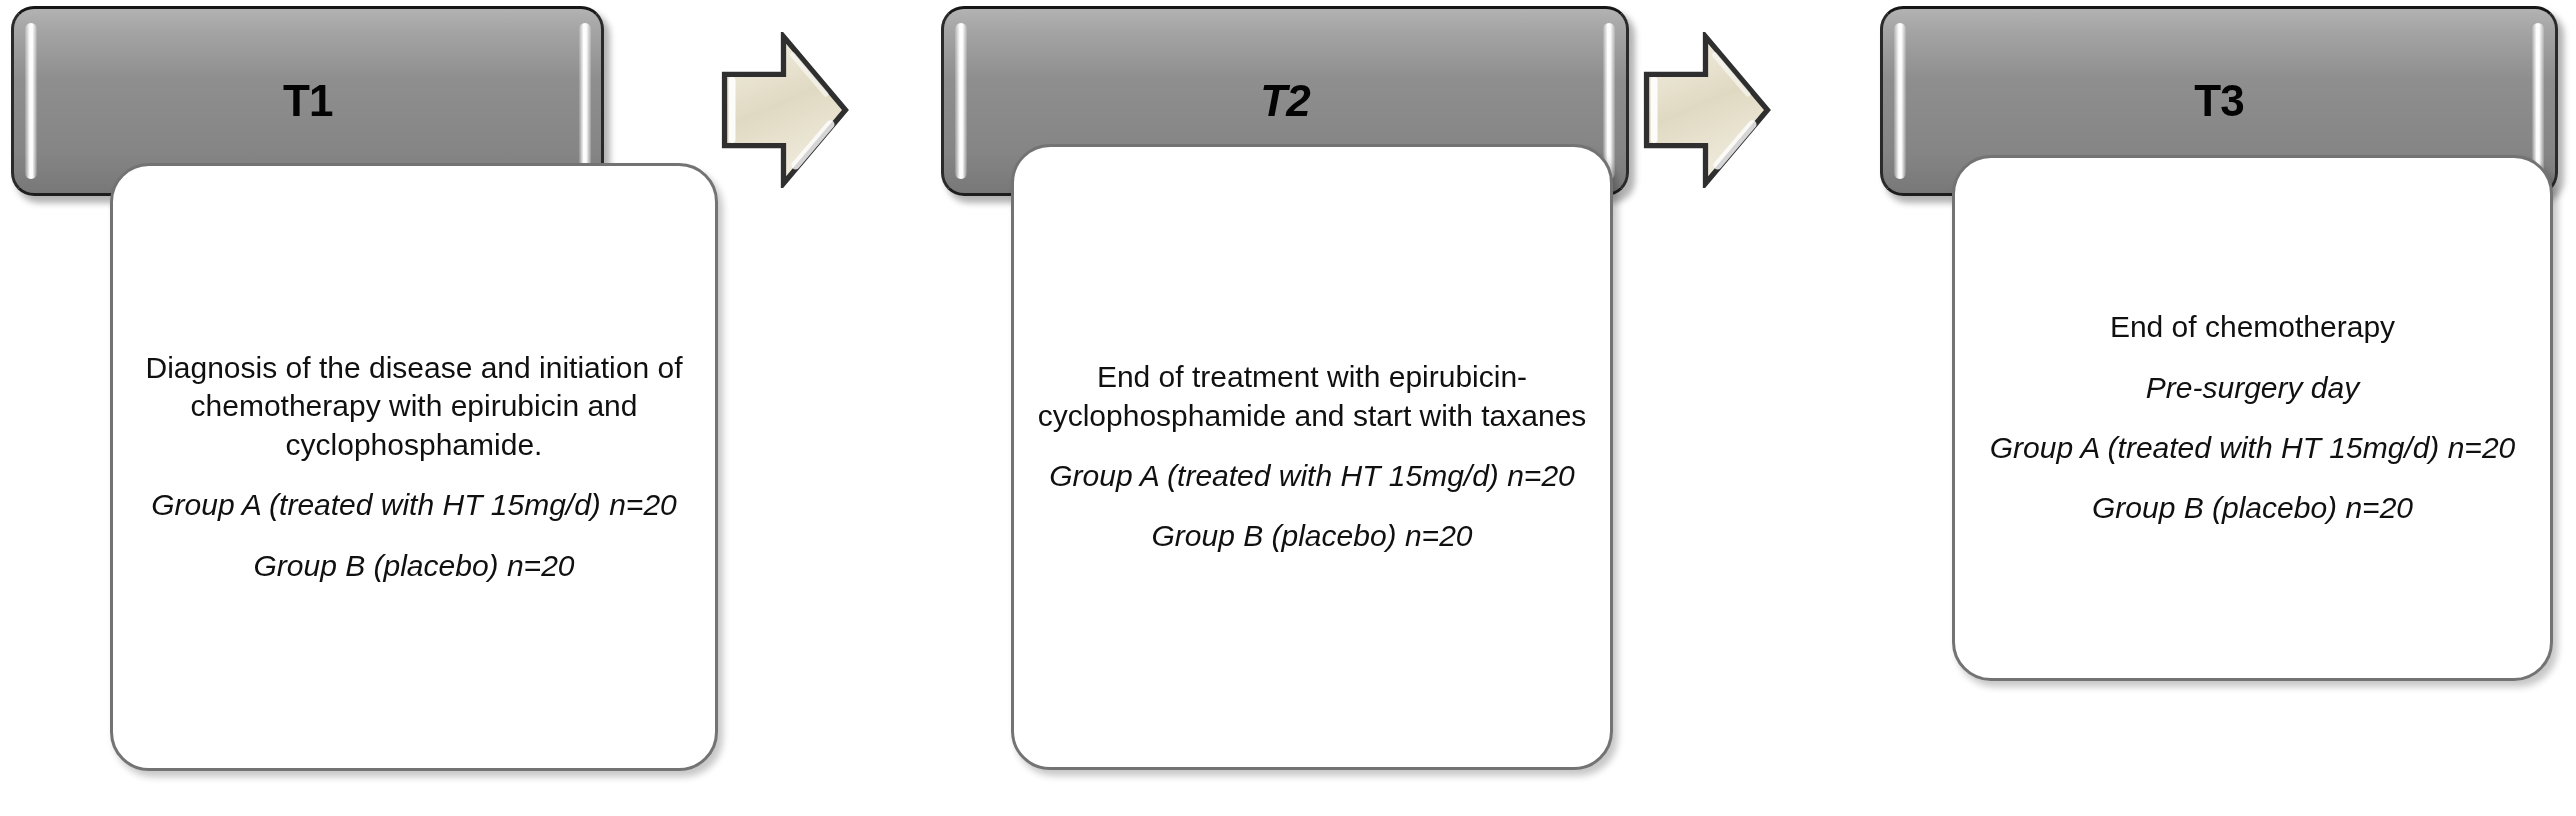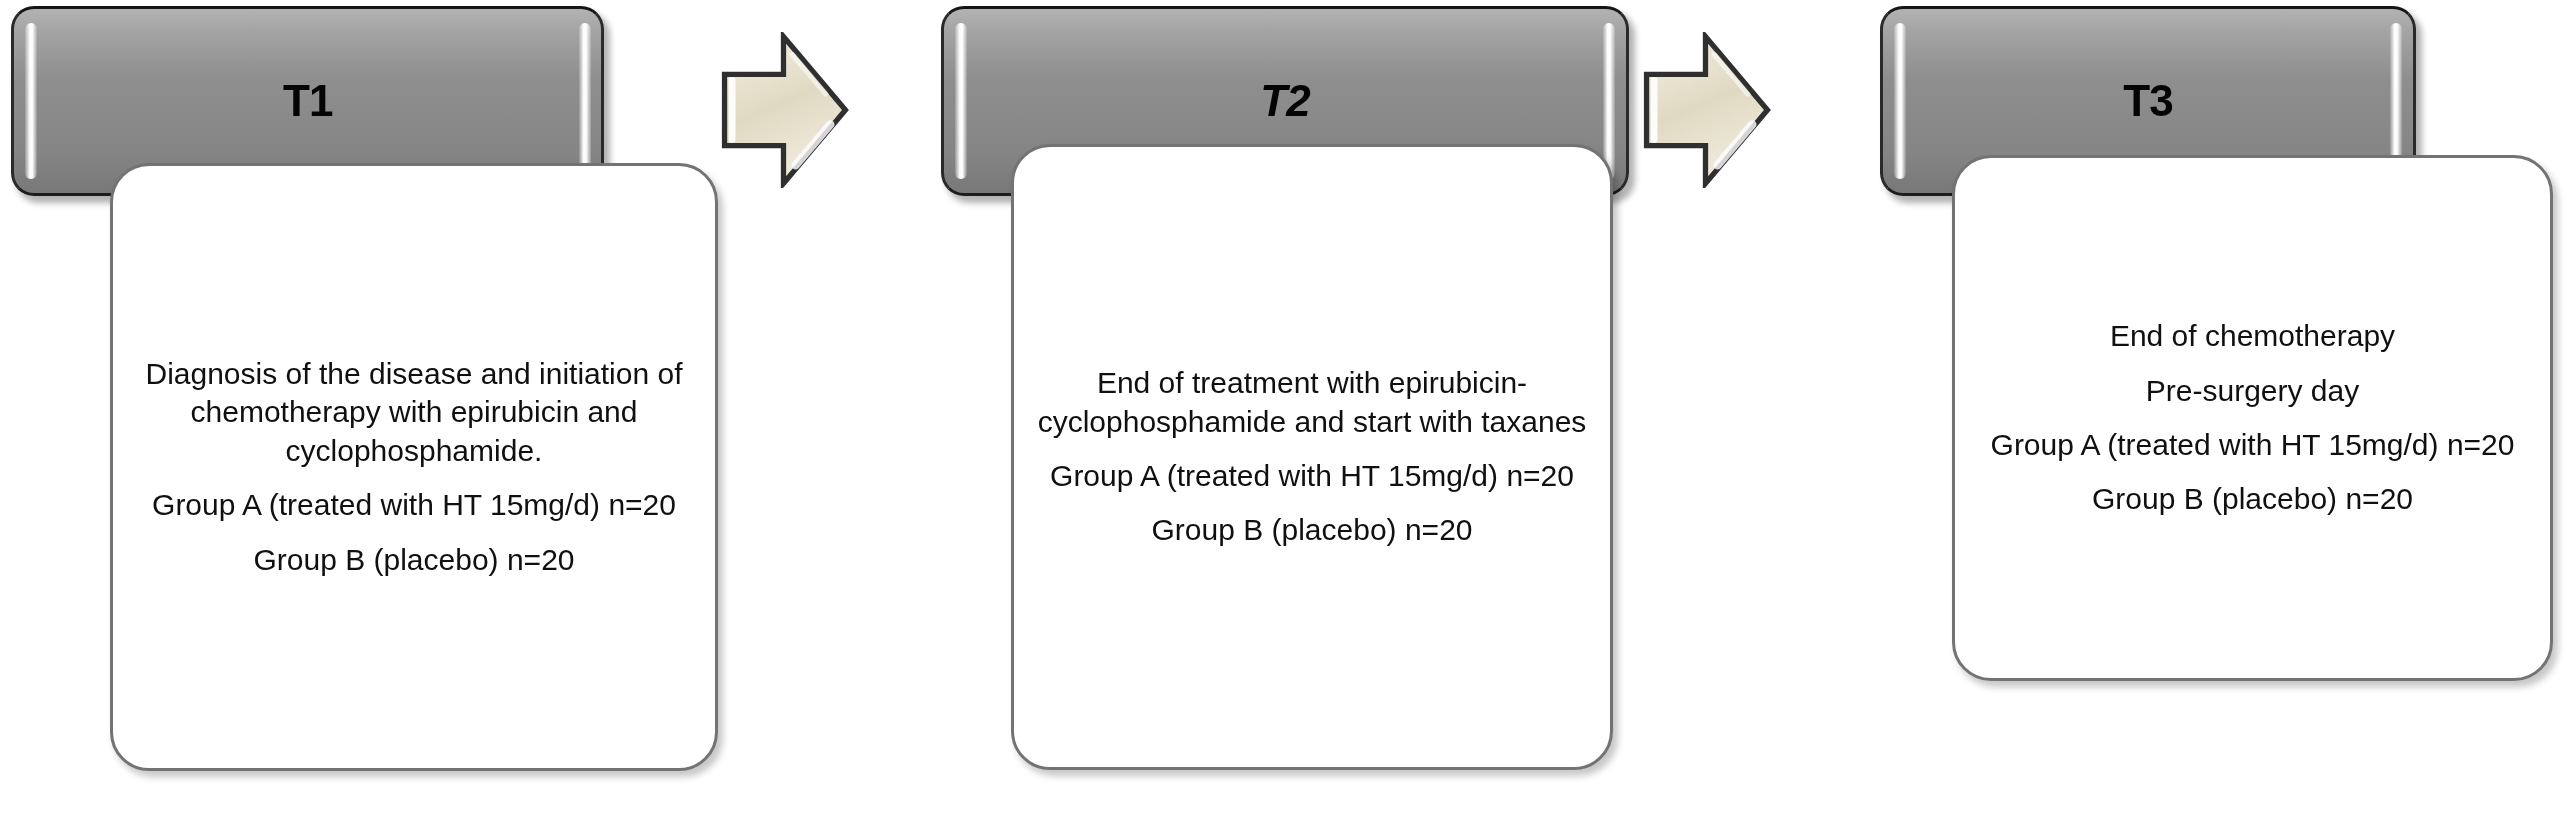--- a/index.html
+++ b/index.html
@@ -107,21 +107,21 @@
     z-index: 5;
   }
   .tp-card p {
     margin: 0;
     width: 100%;
     text-align: center;
     color: #101010;
     font-size: 30px;
     line-height: 1.28;
   }
-  .tp-card p + p { margin-top: 16px; }
+  .tp-card p + p { margin-top: 22px; font-style: italic; }
 
   
   .flow-arrow {
     position: absolute;
     z-index: 4;
   }
   .flow-arrow svg { display: block; width: 100%; height: 100%; }
 </style>
 </head>
 <body>
@@ -181,21 +181,21 @@
           <stop offset="100%" stop-color="#efeadc"></stop>
         </linearGradient>
       </defs>
       <path d="M 6 56 L 84 56 L 84 6 L 166 103 L 84 200 L 84 150 L 6 150 Z" fill="url(#arrGrad2)" stroke="#2f2f2f" stroke-width="7" stroke-linejoin="miter"></path>
       <path d="M 16 64 L 16 142" stroke="#ffffff" stroke-width="9" stroke-linecap="round" opacity="0.92"></path>
       <path d="M 96 30 L 140 82" stroke="#ffffff" stroke-width="7" stroke-linecap="round" opacity="0.55"></path>
       <path d="M 100 176 L 146 122" stroke="#ffffff" stroke-width="11" stroke-linecap="round" opacity="0.80"></path>
     </svg>
   </div>
 
-  <div class="tp-header" style="left:1880px; top:6px; width:536px; height:190px;">
+  <div class="tp-header" style="left:1880px; top:6px; width:678px; height:190px;">
     <div class="hdr-top-sheen"></div>
     <div class="gloss-l"></div>
     <div class="gloss-r"></div>
     <div class="tp-label">T3</div>
   </div>
 
   <div class="tp-card" style="left:1952px; top:155px; width:601px; height:526px;">
     <p>End of chemotherapy</p>
     <p>Pre-surgery day</p>
     <p>Group A (treated with HT 15mg/d) n=20</p>

